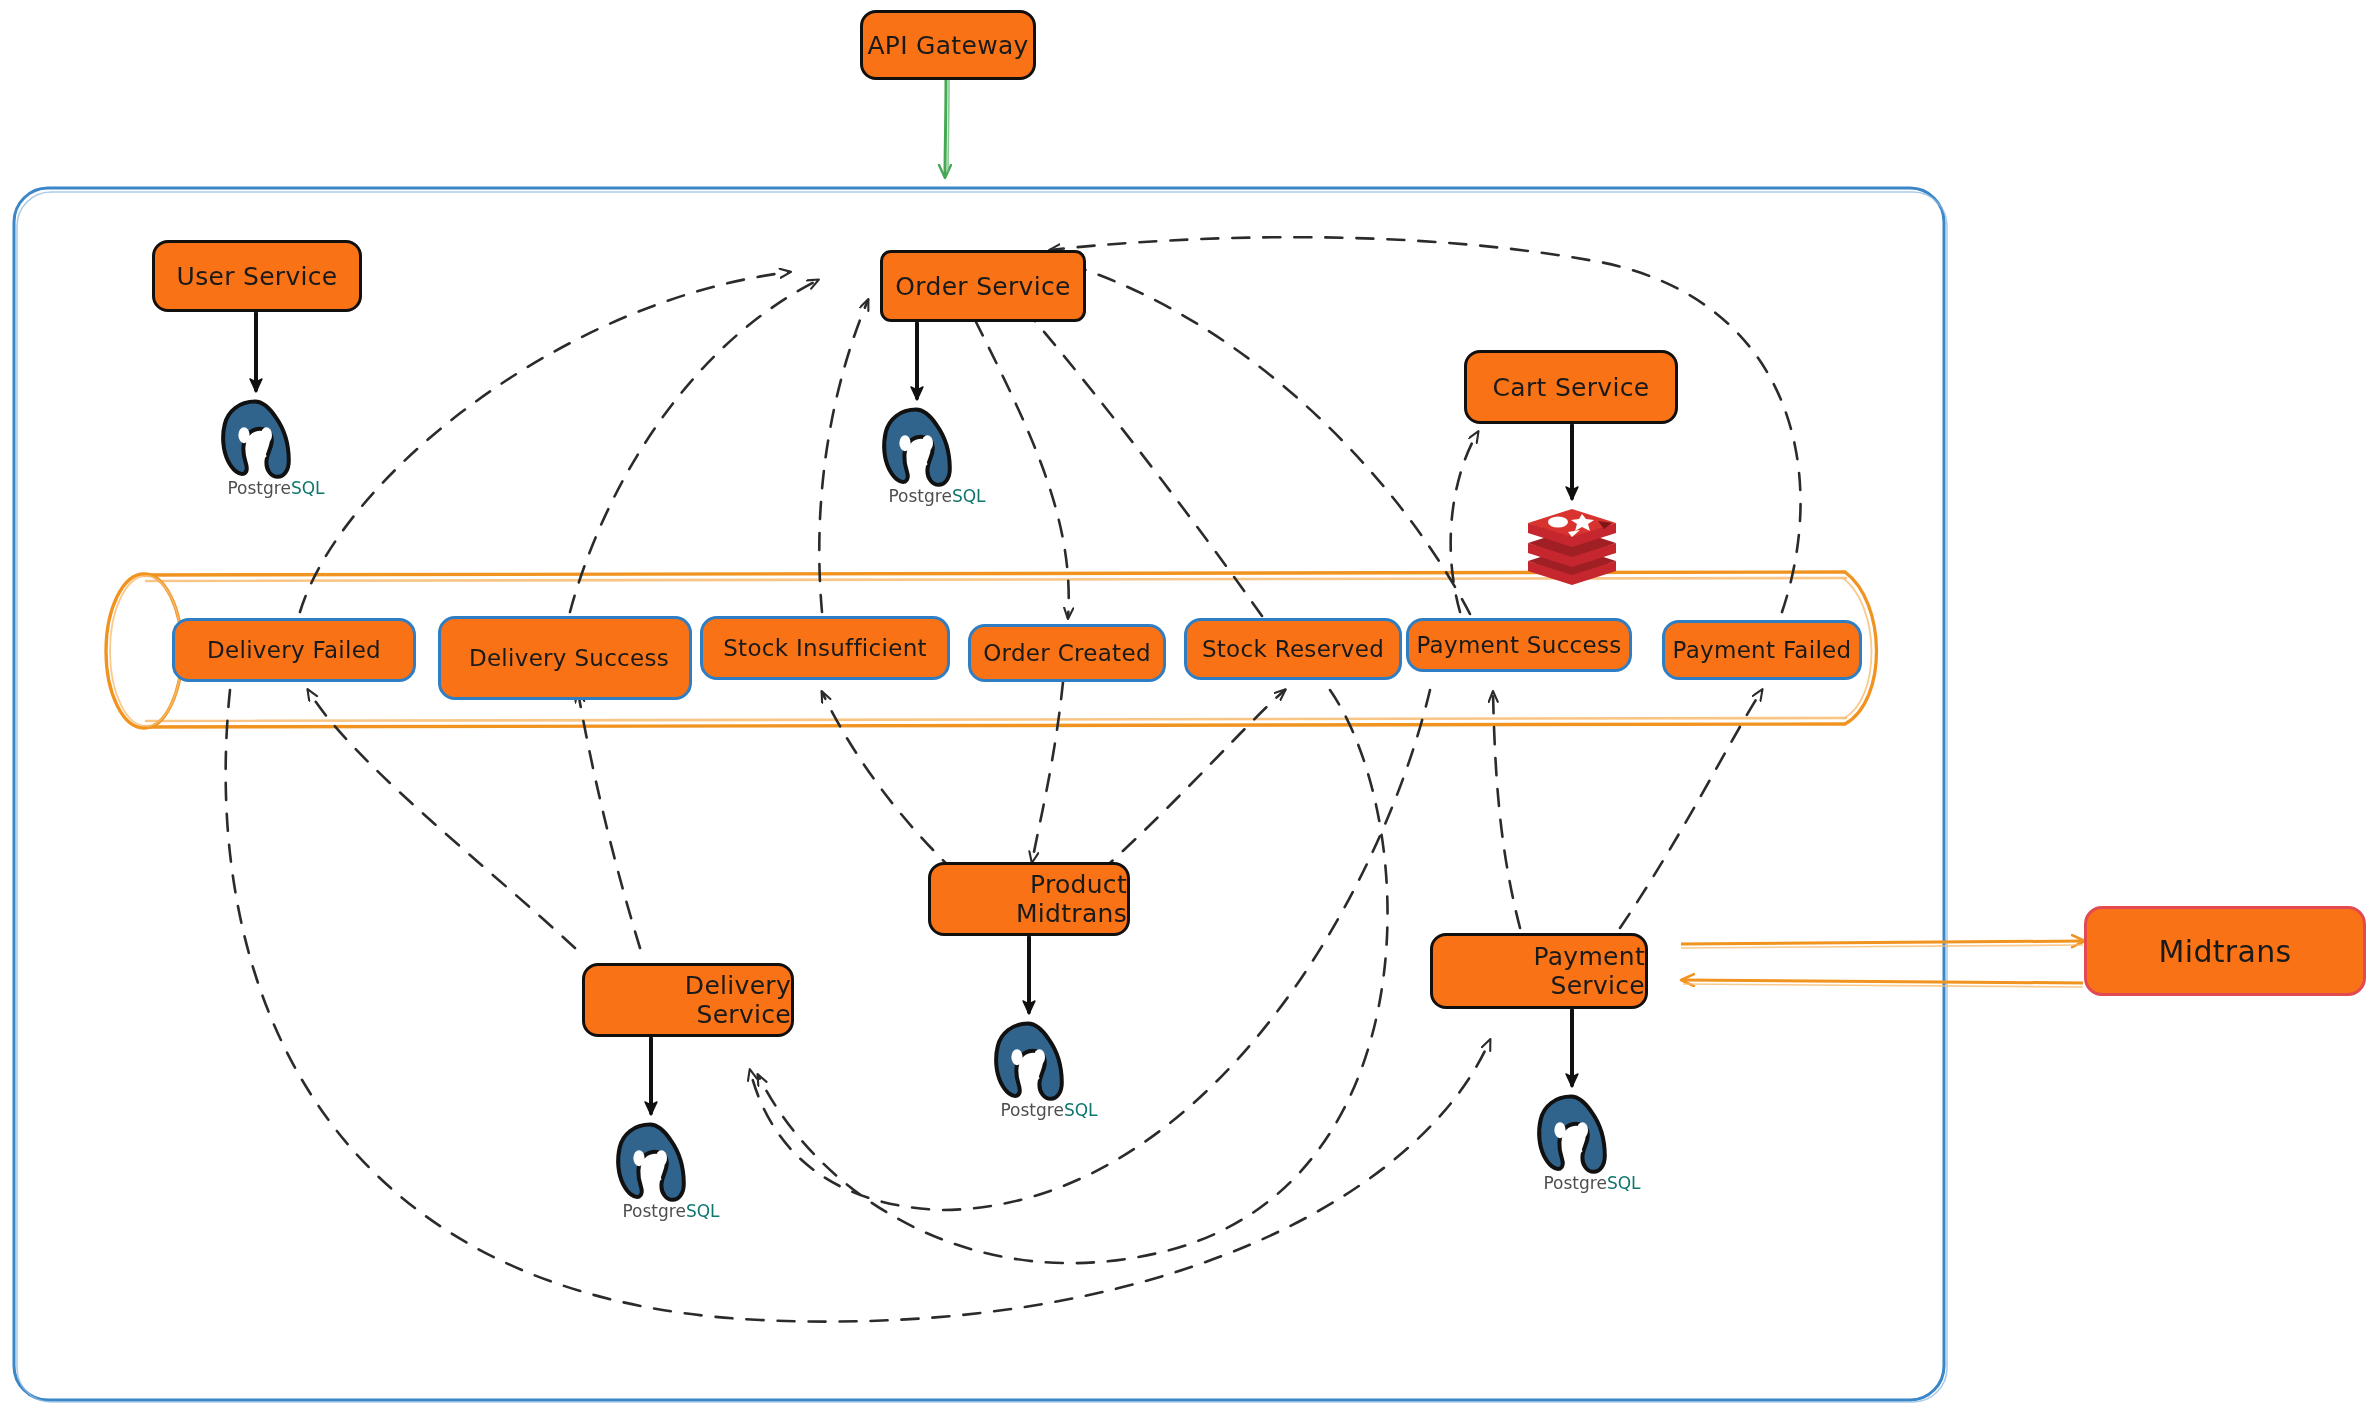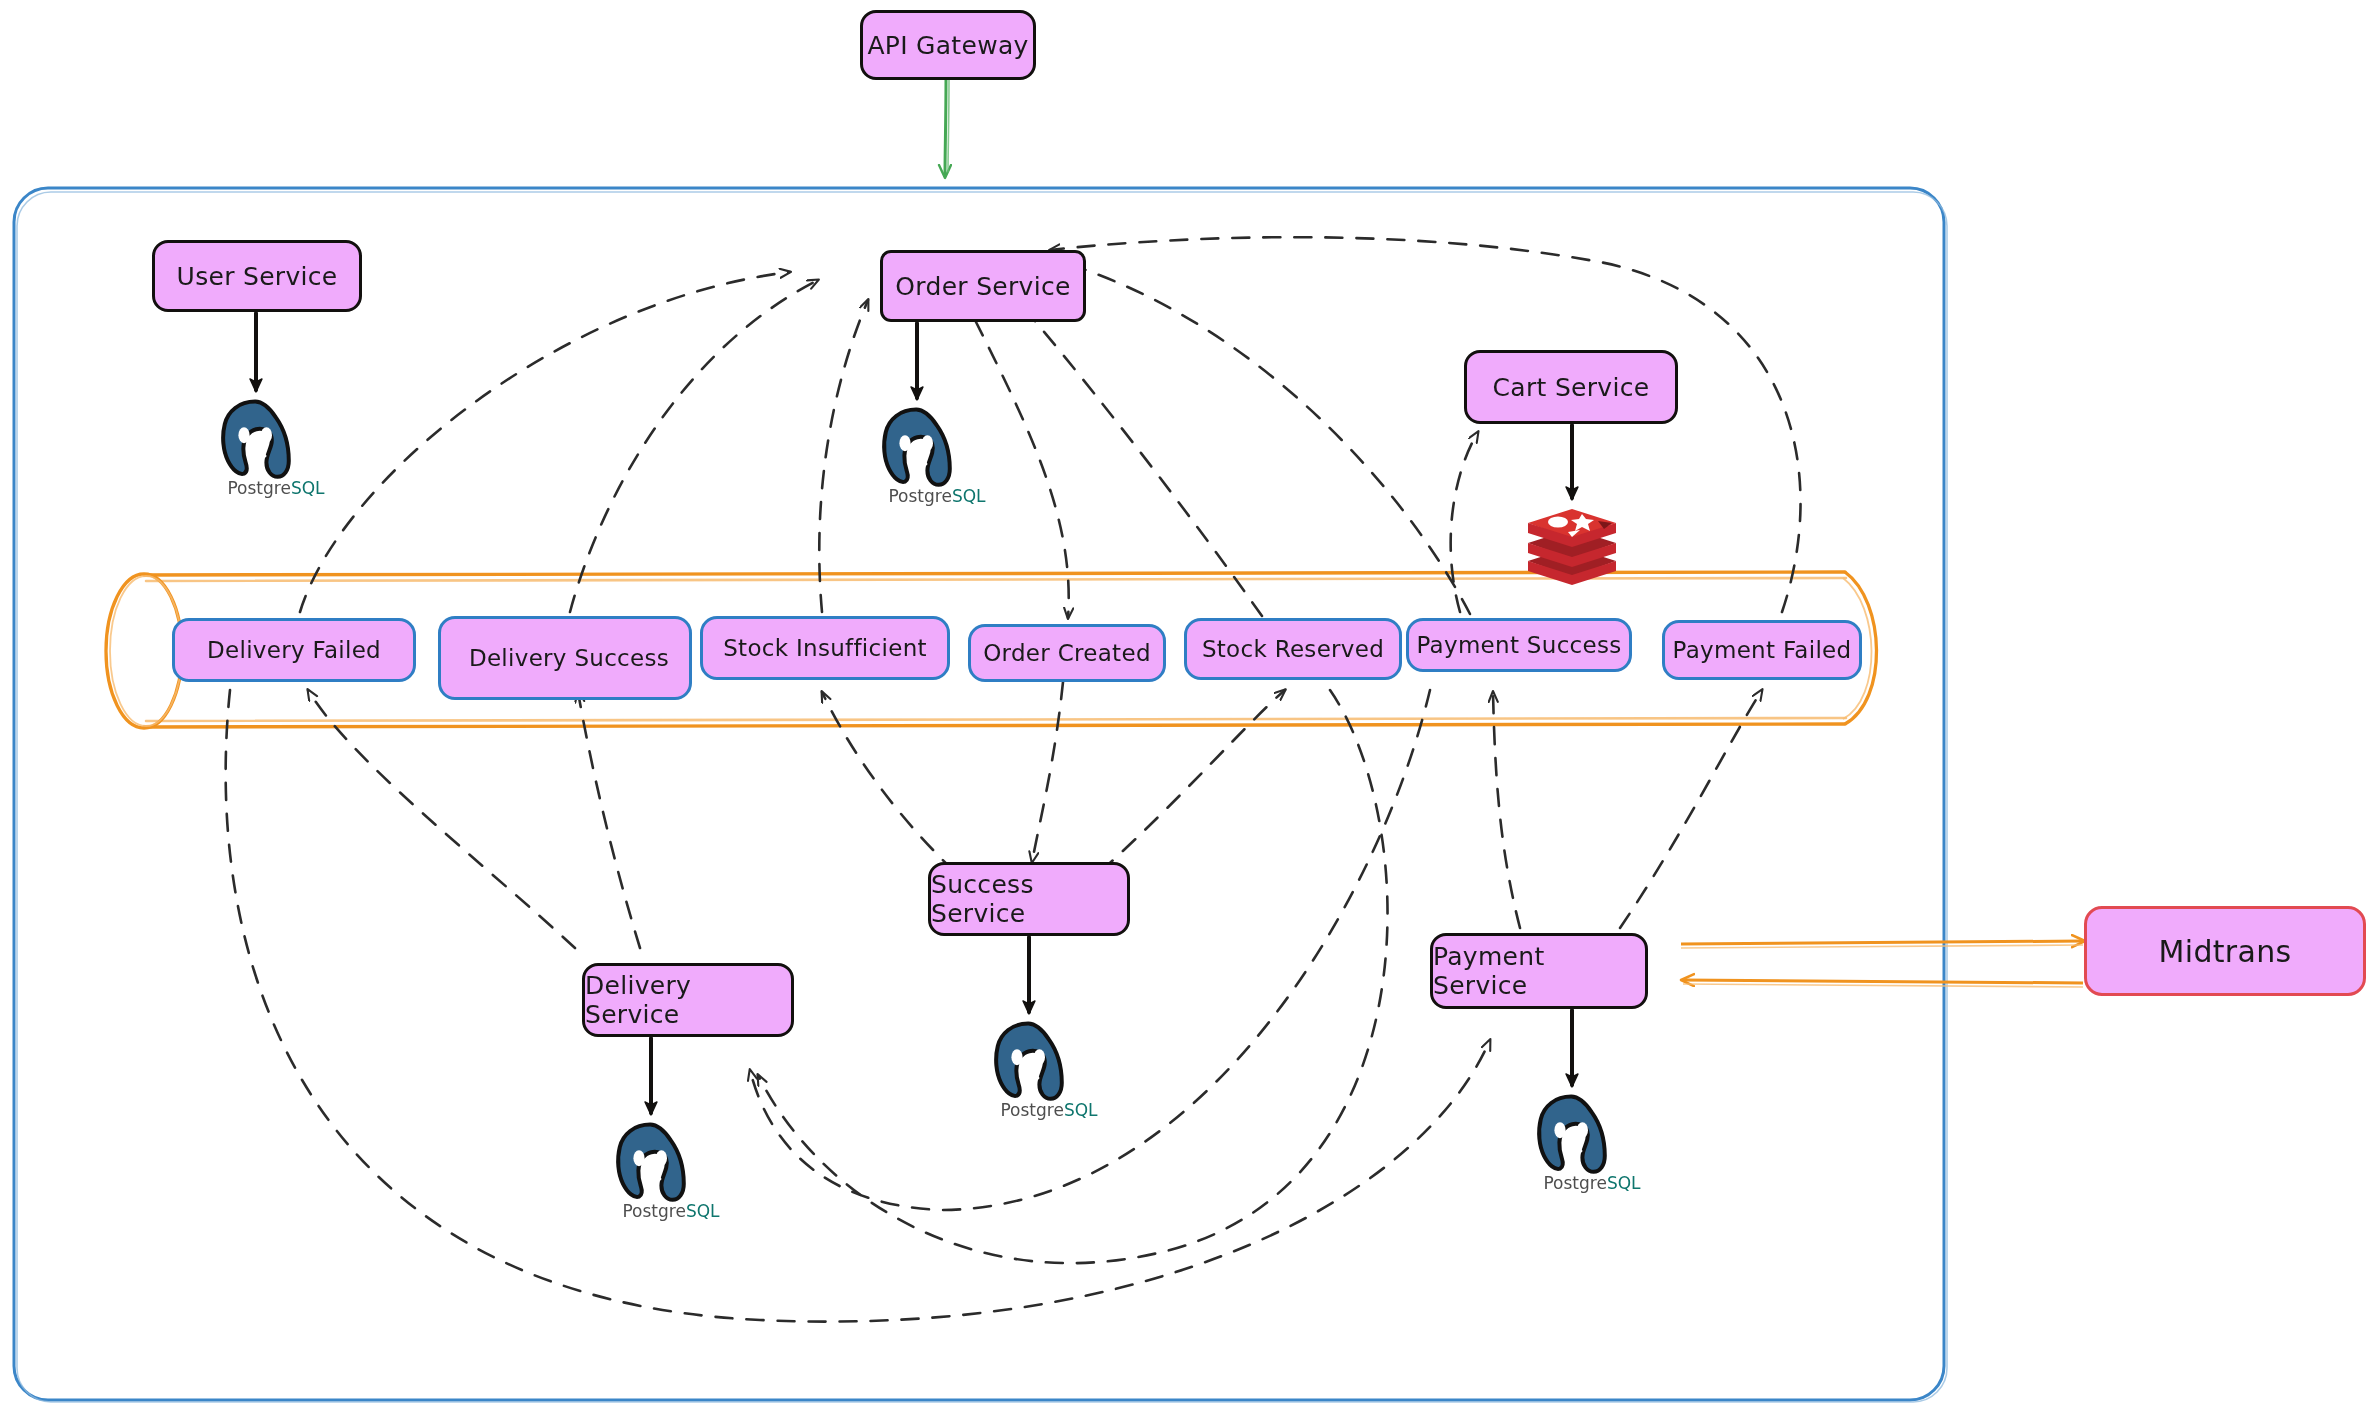--- a/index.html
+++ b/index.html
@@ -31,22 +31,22 @@
     pointer-events: none;
   }
 
   
   .node {
     position: absolute;
     box-sizing: border-box;
     display: flex;
     align-items: center;
     justify-content: center;
-    text-align: left;
-    background: #f0abfc;
+    text-align: right;
+    background: #f97316;
     border-radius: 14px;
     font-family: "DejaVu Sans", sans-serif;
     color: #1a1a1a;
     letter-spacing: 0.3px;
     z-index: 5;
   }
 
   .service {
     border: 3.5px solid #12100e;
     border-radius: 16px;
@@ -261,21 +261,21 @@
 
   <div class="node service" style="left:880px; top:250px; width:206px; height:72px;border-radius:11px;">
     <span>Order Service</span>
   </div>
 
   <div class="node service" style="left:1464px; top:350px; width:214px; height:74px;">
     <span>Cart Service</span>
   </div>
 
   <div class="node service" style="left:928px; top:862px; width:202px; height:74px;">
-    <span>Success Service</span>
+    <span>Product Midtrans</span>
   </div>
 
   <div class="node service" style="left:546px; top:963px; width:212px; height:74px;margin-left:36px;">
     <span>Delivery Service</span>
   </div>
 
   <div class="node service" style="left:1430px; top:933px; width:218px; height:76px;">
     <span>Payment Service</span>
   </div>
 

